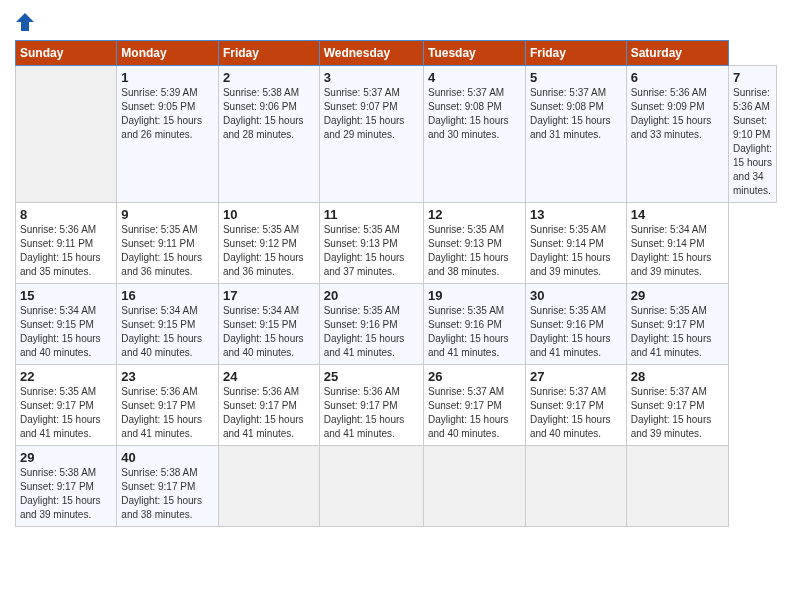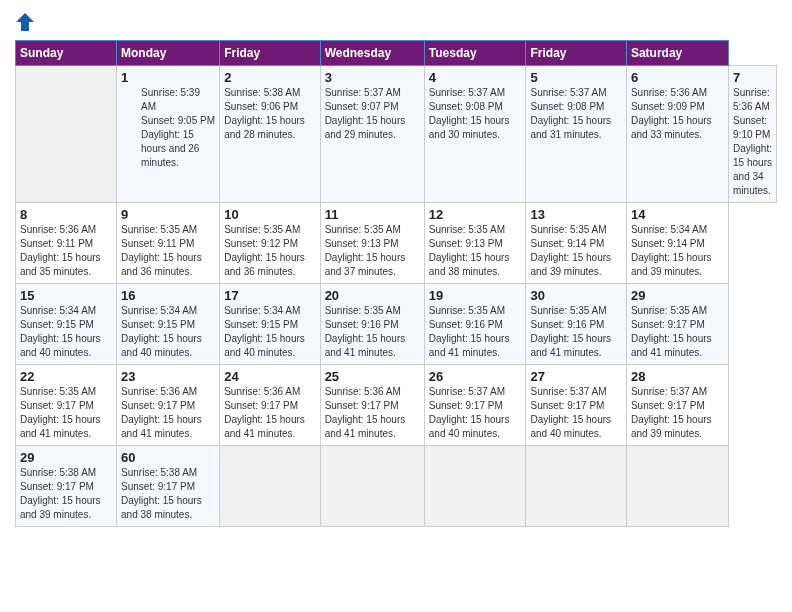--- a/index.html
+++ b/index.html
@@ -51,21 +51,21 @@
       font-size: 15px;
       color: #555;
       font-weight: normal;
     }
     table {
       width: 100%;
       border-collapse: collapse;
       font-size: 10.5px;
     }
     thead tr th {
-      background-color: #701a75;
+      background-color: #c2410c;
       color: #fff;
       padding: 5px 4px;
       text-align: left;
       font-size: 12px;
       font-weight: bold;
       border: 1px solid #4a8ad4;
     }
     tbody tr td {
       border: 1px solid #ccc;
       padding: 4px 4px;
@@ -125,21 +125,21 @@
           <th>Tuesday</th>
           <th>Friday</th>
           <th>Saturday</th>
         </tr>
     </thead>
     <tbody id="calendar-body">
     <tr>
           <td class="empty"></td>
           <td>
             <span class="day-num">1</span>
-            <div class="day-info" style="white-space: pre-line; margin-left: 20px;">Sunrise: 5:39 AM
+            <div class="day-info" style="white-space: pre-line;">Sunrise: 5:39 AM
 Sunset: 9:05 PM
 Daylight: 15 hours and 26 minutes.</div>
           </td>
           <td>
             <span class="day-num">2</span>
             <div class="day-info" style="white-space: pre-line;">Sunrise: 5:38 AM
 Sunset: 9:06 PM
 Daylight: 15 hours and 28 minutes.</div>
           </td>
           <td>
@@ -306,21 +306,21 @@
           </td>
         </tr>
         <tr>
           <td>
             <span class="day-num">29</span>
             <div class="day-info" style="white-space: pre-line;">Sunrise: 5:38 AM
 Sunset: 9:17 PM
 Daylight: 15 hours and 39 minutes.</div>
           </td>
           <td>
-            <span class="day-num">60</span>
+            <span class="day-num">40</span>
             <div class="day-info" style="white-space: pre-line;">Sunrise: 5:38 AM
 Sunset: 9:17 PM
 Daylight: 15 hours and 38 minutes.</div>
           </td>
           <td class="empty"></td>
           <td class="empty"></td>
           <td class="empty"></td>
           <td class="empty"></td>
           <td class="empty"></td>
         </tr>

